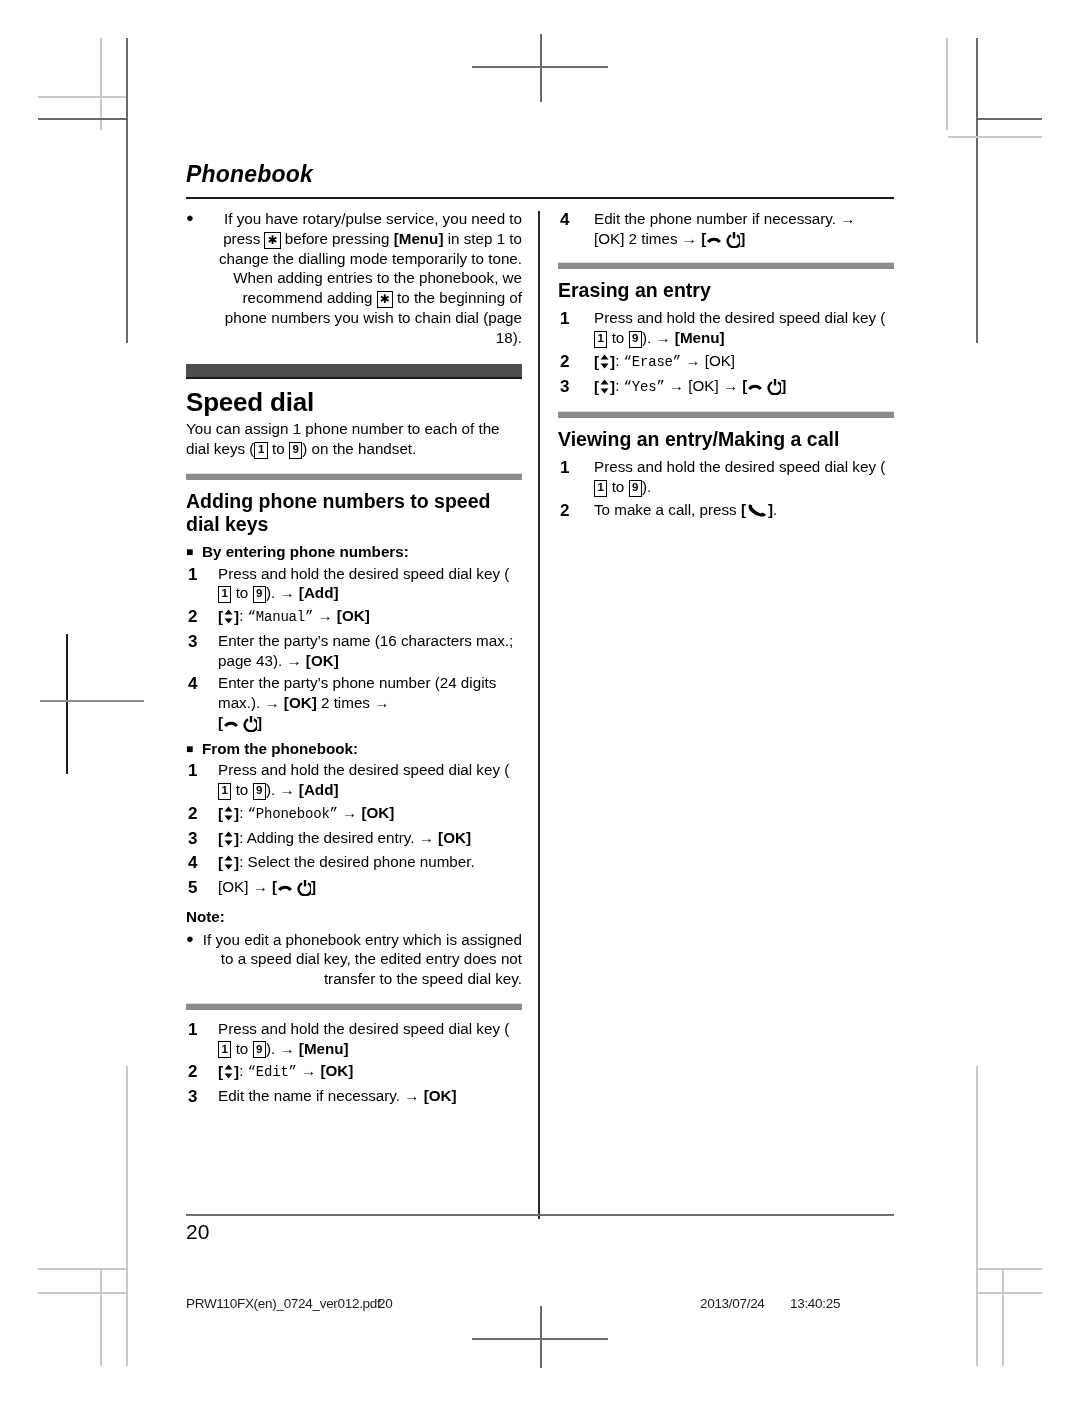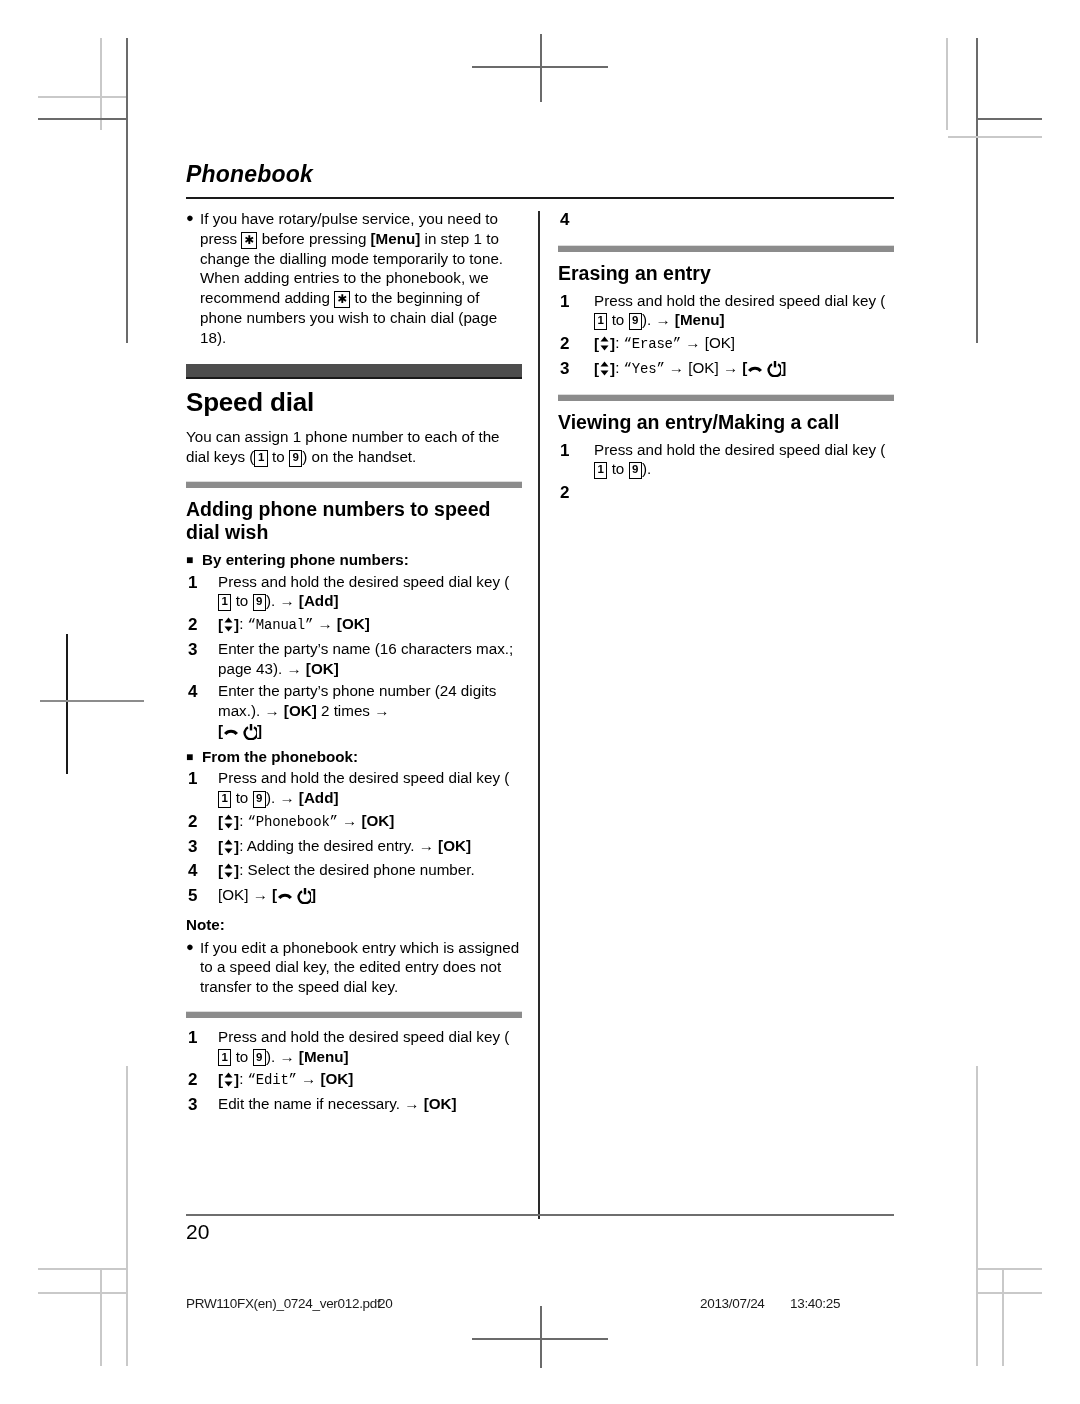--- a/index.html
+++ b/index.html
@@ -28,39 +28,39 @@
   .col.right{padding-left:22px;}
   .divider{
     position:absolute;left:352px;top:2px;width:2px;height:1008px;background:#2a2a2a;
   }
 
   
   p,div,li{font-size:15.2px;line-height:1.30;}
 
   .bullet-row{display:flex;margin:0 0 4px 0;}
   .bullet-dot{width:14px;flex:0 0 14px;font-size:13px;line-height:1.30;padding-top:1px;}
-  .bullet-body{flex:1;}
+  .bullet-body{flex:1;text-align:right;}
 
   .sq-row{display:flex;margin:6px 0 2px 0;font-weight:bold;}
   .sq-mark{width:16px;flex:0 0 16px;line-height:1.30;font-size:12px;padding-top:3px;}
 
   .step{display:flex;margin:0 0 3px 0;}
   .step-num{
     width:30px;flex:0 0 30px;font-weight:bold;font-size:17px;
     text-align:left;padding-left:2px;line-height:1.28;
   }
   .step-num.wide{width:34px;flex:0 0 34px;}
   .step-body{flex:1;line-height:1.30;}
 
   .bar-heavy{height:13px;background:#4d4d4d;width:100%;margin:16px 0 0 0;
              border-bottom:2px solid #1a1a1a;}
   .bar-light{height:6px;background:#8c8c8c;width:100%;margin:14px 0 9px 0;
              border-top:1px solid #dcdcdc;}
 
-  h1.sec{font-size:26px;font-weight:bold;margin:7px 0 8px 0;letter-spacing:-.2px;}
+  h1.sec{font-size:26px;font-weight:bold;margin:7px 0 0 0;letter-spacing:-.2px;}
   h2.sub{font-size:19.5px;font-weight:bold;margin:10px 0 6px 0;line-height:1.18;}
   h3.note{font-size:15.2px;font-weight:bold;margin:8px 0 3px 0;}
 
   .lead{margin:0 0 6px 0;}
 
   
   .kb{font-weight:bold;white-space:nowrap;}      
   .kt{white-space:nowrap;}                        
   .mono{font-family:"Liberation Mono", monospace;font-size:14px;letter-spacing:-.2px;}
   .arrow{font-weight:normal;}
@@ -150,21 +150,21 @@
       <div class="bullet-row">
         <div class="bullet-dot">●</div>
         <div class="bullet-body"><span>If you have rotary/pulse service, you need to press </span><span class="starkey">✱</span><span> before pressing </span><span class="kb">[Menu]</span><span> in step 1 to change the dialling mode temporarily to tone. When adding entries to the phonebook, we recommend adding </span><span class="starkey">✱</span><span> to the beginning of phone numbers you wish to chain dial (page 18).</span></div>
       </div>
 
       <div class="bar-heavy"></div>
       <h1 class="sec">Speed dial</h1>
       <div class="lead"><span>You can assign 1 phone number to each of the dial keys (</span><span class="dialkey">1</span><span> to </span><span class="dialkey">9</span><span>) on the handset.</span></div>
 
       <div class="bar-light"></div>
-      <h2 class="sub">Adding phone numbers to speed dial wish</h2>
+      <h2 class="sub">Adding phone numbers to speed dial keys</h2>
 
       <div class="sq-row">
         <div class="sq-mark">■</div>
         <div>By entering phone numbers:</div>
       </div>
 
       <div class="step">
         <div class="step-num">1</div>
         <div class="step-body"><span>Press and hold the desired speed dial key (</span><span class="dialkey">1</span><span> to </span><span class="dialkey">9</span><span>). </span><span class="arrow">→</span> <span class="kb">[Add]</span></div>
       </div>
@@ -259,20 +259,25 @@
         <div class="step-num">3</div>
         <div class="step-body"><span>Edit the name if necessary. </span><span class="arrow">→</span> <span class="kb">[OK]</span></div>
       </div>
 
     </div>
 
     <div class="col right">
 
       <div class="step">
         <div class="step-num wide">4</div>
+        <div class="step-body"><span>Edit the phone number if necessary. </span><span class="arrow">→</span><br><span class="kt">[OK]</span><span> 2 times </span><span class="arrow">→</span> <span class="pwr">[<svg width="34" height="16" viewBox="0 0 34 16">
+                <path d="M1 9 C4 4.5, 12 4.5, 15 9 L12.5 11 C10 8, 6 8, 3.5 11 Z" fill="#000"></path>
+                <path d="M25 3.2 A6.4 6.4 0 1 0 31 3.2" fill="none" stroke="#000" stroke-width="2.4"></path>
+                <rect x="26.8" y="-0.6" width="2.4" height="7" fill="#000"></rect>
+              </svg>]</span></div>
       </div>
 
       <div class="bar-light"></div>
       <h2 class="sub">Erasing an entry</h2>
 
       <div class="step">
         <div class="step-num wide">1</div>
         <div class="step-body"><span>Press and hold the desired speed dial key (</span><span class="dialkey">1</span><span> to </span><span class="dialkey">9</span><span>). </span><span class="arrow">→</span> <span class="kb">[Menu]</span></div>
       </div>
 
@@ -299,20 +304,23 @@
       <div class="bar-light"></div>
       <h2 class="sub">Viewing an entry/Making a call</h2>
 
       <div class="step">
         <div class="step-num wide">1</div>
         <div class="step-body"><span>Press and hold the desired speed dial key (</span><span class="dialkey">1</span><span> to </span><span class="dialkey">9</span><span>).</span></div>
       </div>
 
       <div class="step">
         <div class="step-num wide">2</div>
+        <div class="step-body"><span>To make a call, press </span><span class="talk">[<svg width="22" height="16" viewBox="0 0 22 16">
+                <path d="M3.5 2.2 C2 3.8, 2.2 6.2, 4 8.4 C6.5 11.4, 12 14.4, 16 14.6 C18 14.7, 19.4 13.8, 20 12.4 L16.6 10.4 C16 11.2, 15 11.4, 13.8 11 C11.4 10.2, 8.2 8, 6.6 5.8 C6 5, 5.9 4.2, 6.3 3.6 Z" fill="#000"></path>
+              </svg>]</span><span>.</span></div>
       </div>
 
     </div>
   </div>
 </div>
 
 <div class="page-rule"></div>
 <div class="page-no">20</div>
 
 <div class="foot l">PRW110FX(en)_0724_ver012.pdf</div>

